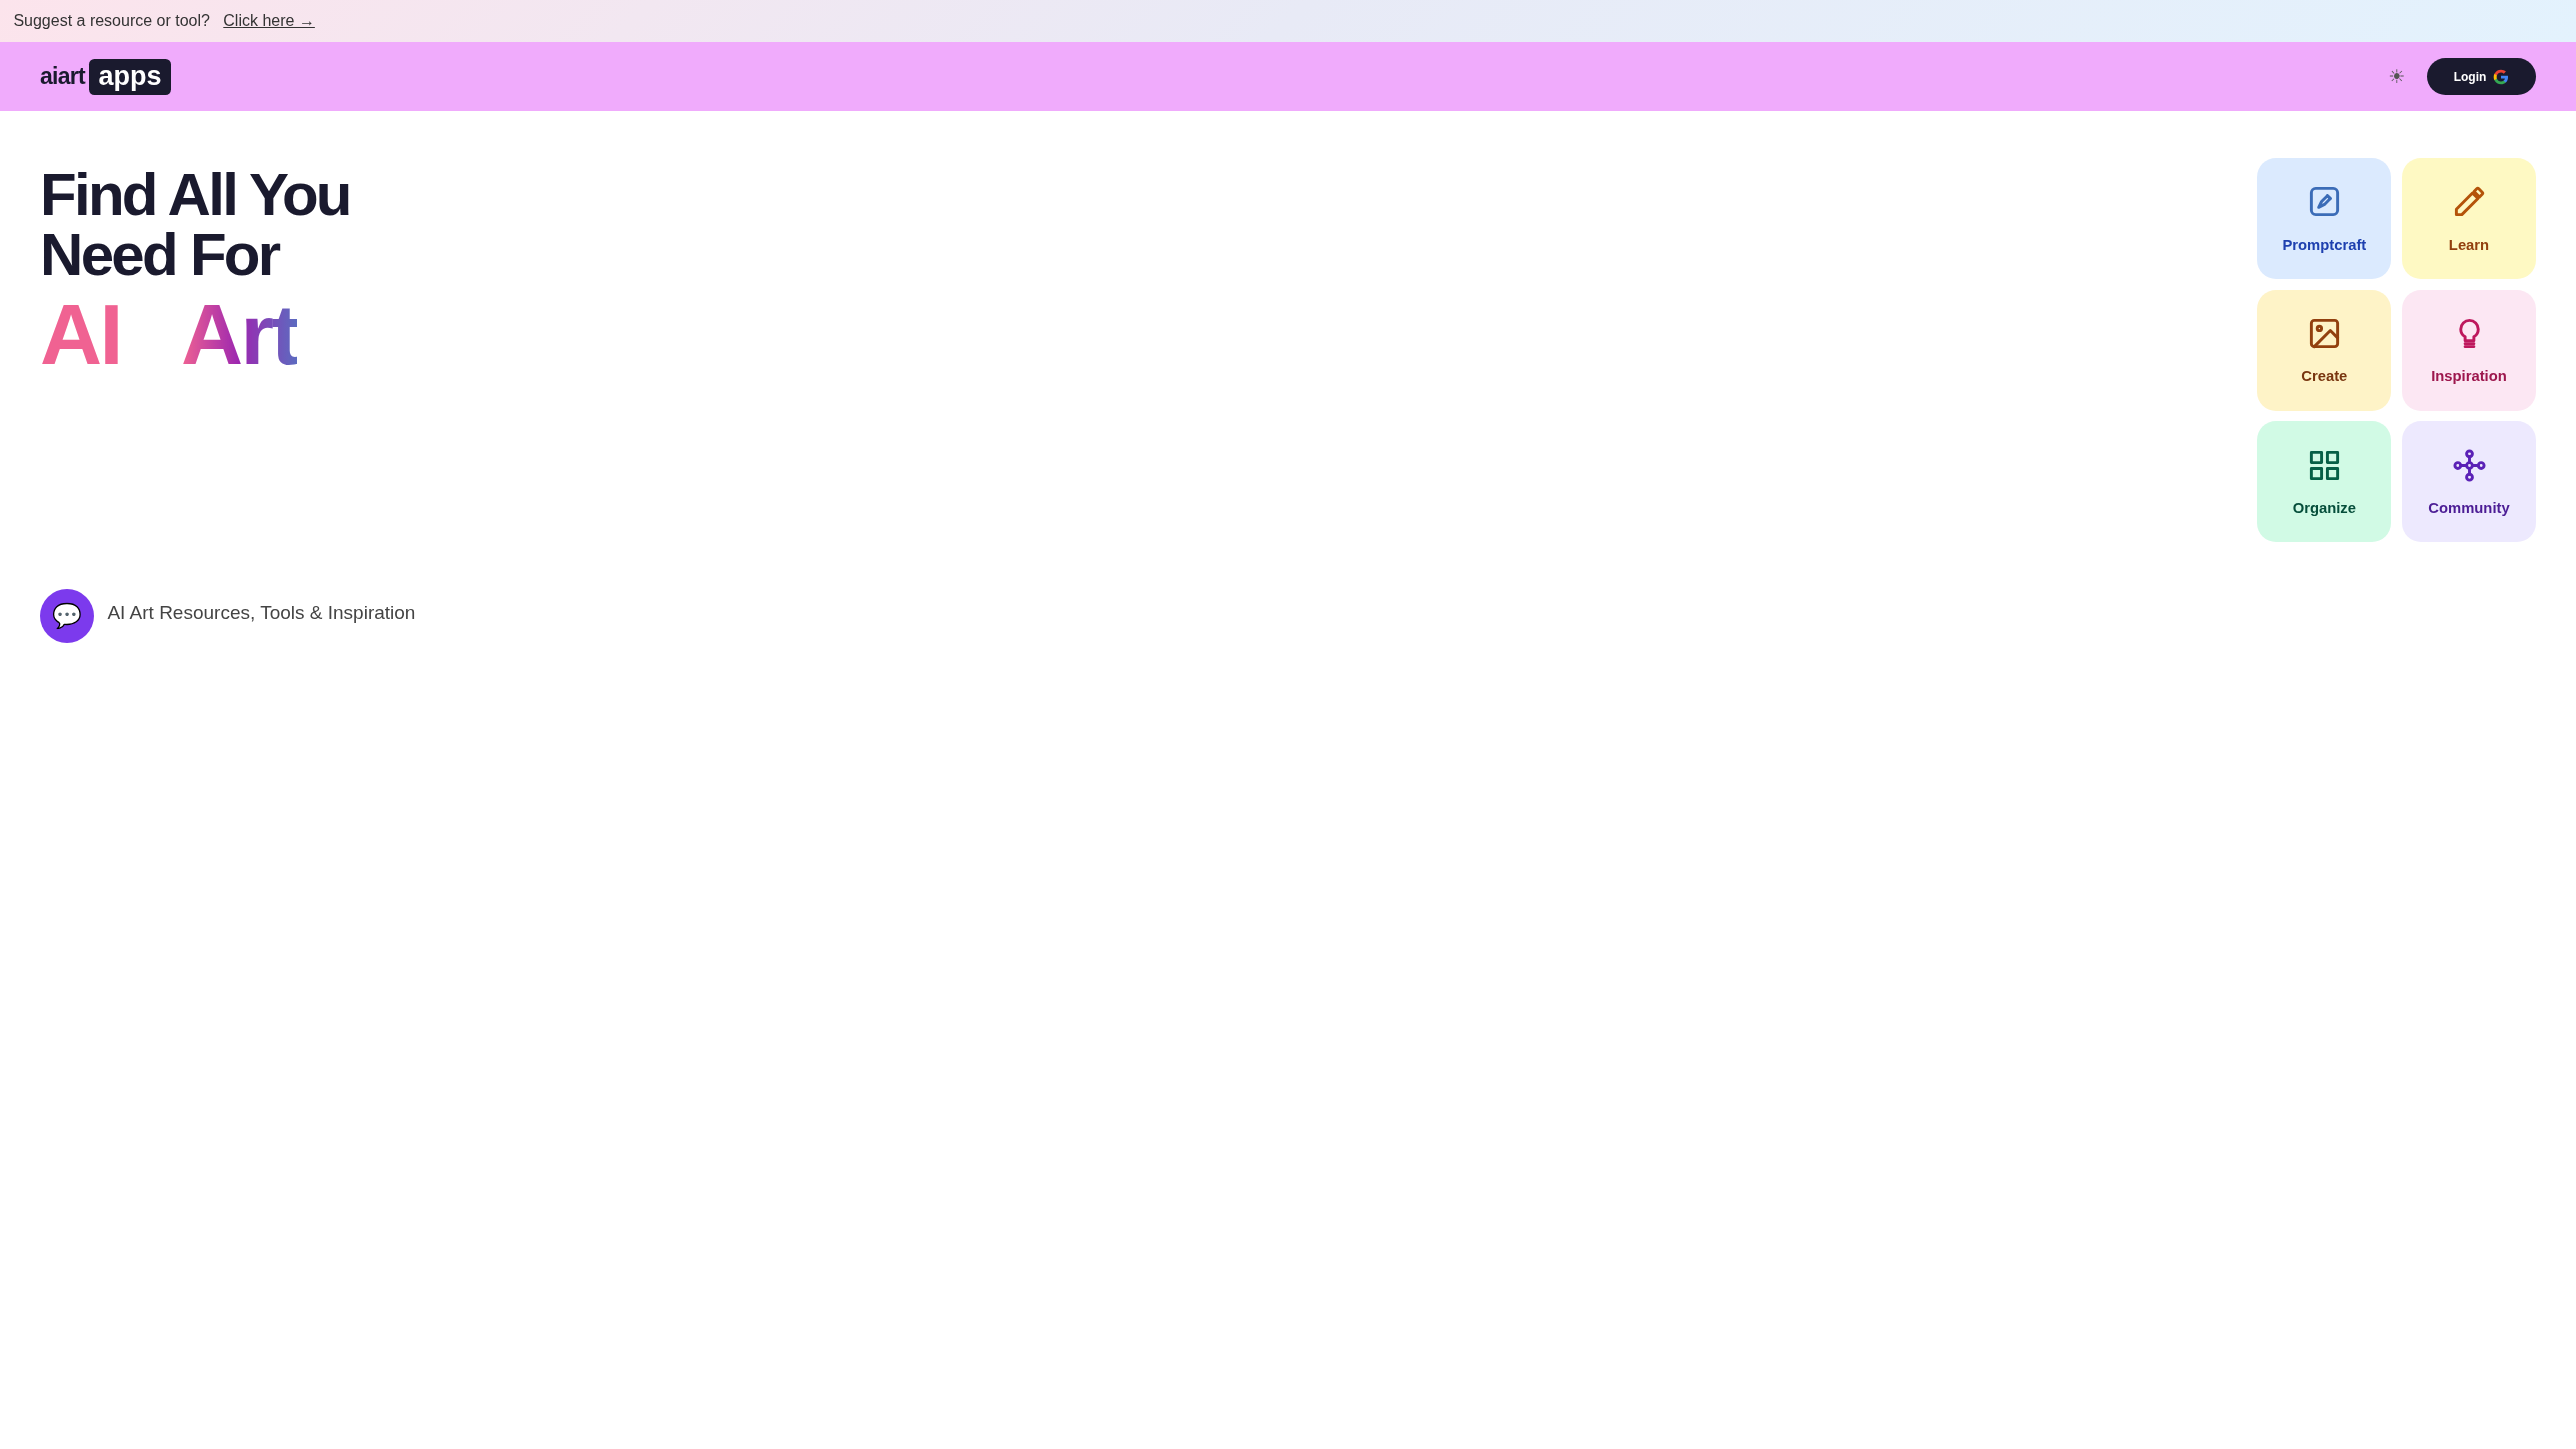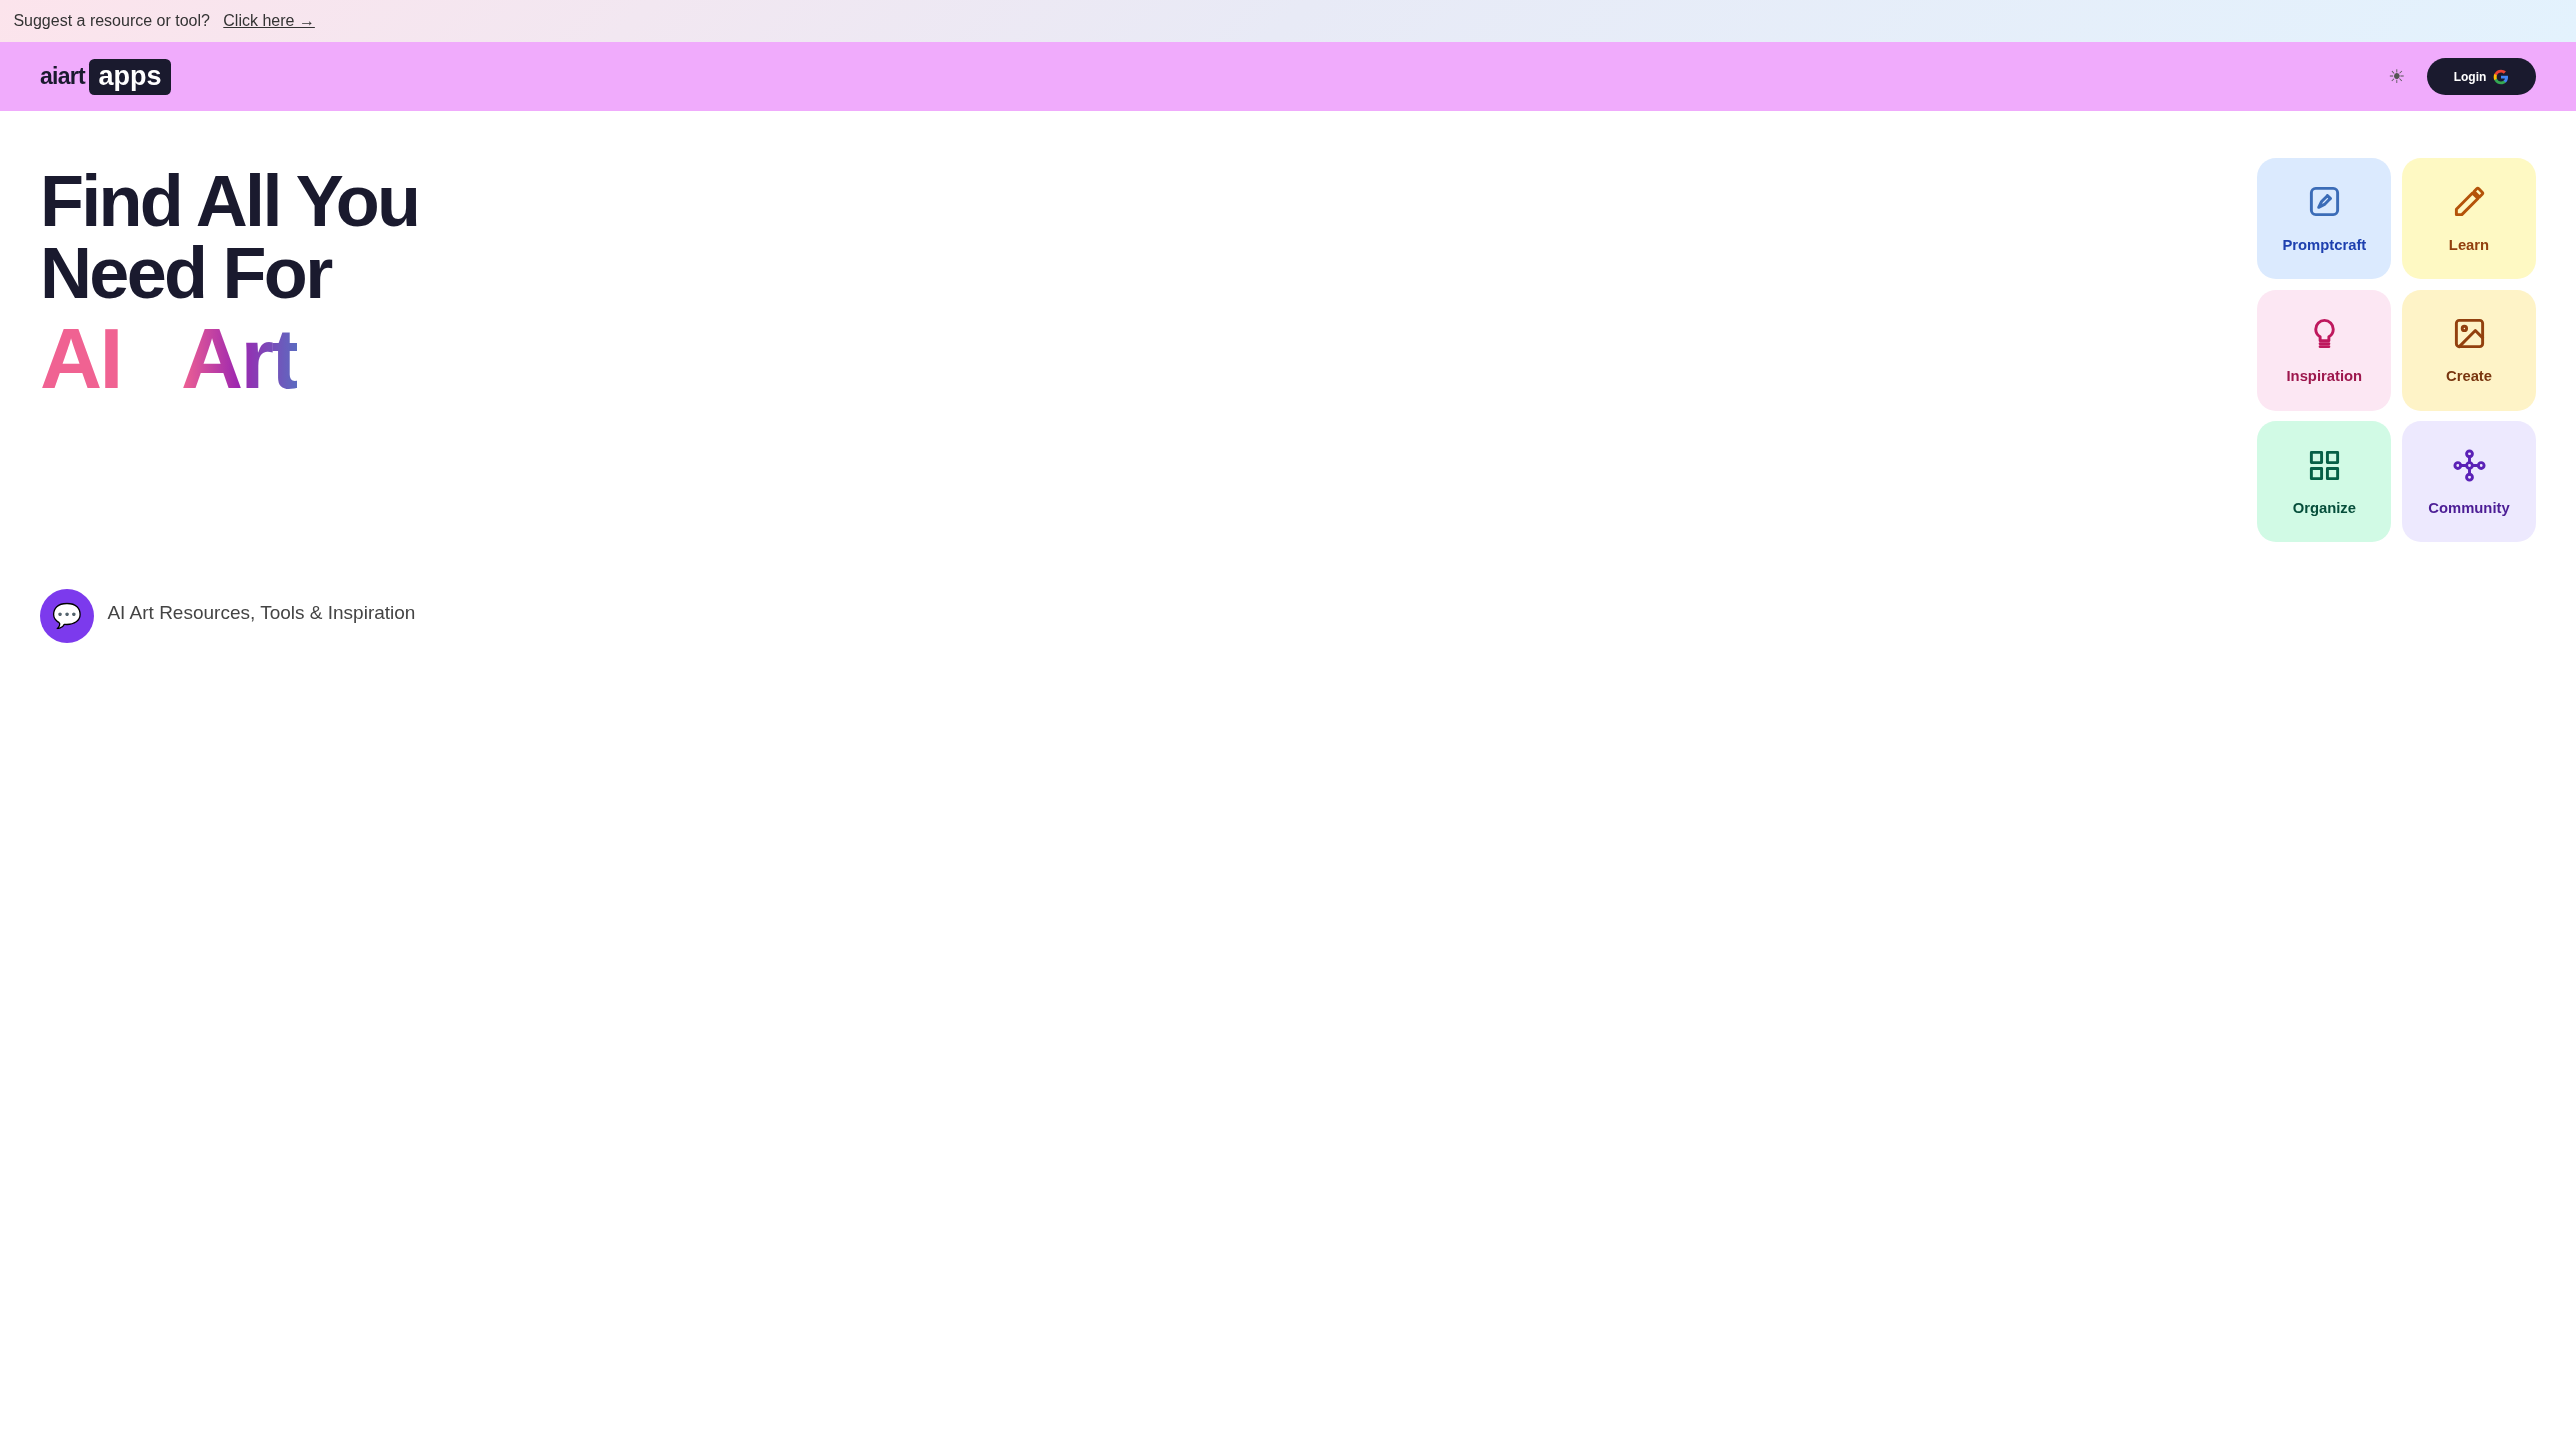--- a/index.html
+++ b/index.html
@@ -104,21 +104,21 @@
       gap: 27px;
     }
 
     
     #hero-text {
       flex: 1;
       padding-top: 13.4px;
     }
 
     #hero-title {
-      font-size: 72px;
+      font-size: 60px;
       font-weight: 900;
       color: #1a1a2e;
       line-height: 1.0;
       letter-spacing: -2.7px;
       margin-bottom: 6.7px;
     }
 
     #hero-subtitle {
       font-size: 86px;
       font-weight: 900;
@@ -344,40 +344,40 @@
     <div class="card" id="card-learn">
       <div class="card-icon">
         <svg class="svg-icon" viewBox="0 0 24 24" fill="none" stroke="#b45309" stroke-width="2" stroke-linecap="round" stroke-linejoin="round">
           <path d="M3 17.25V21h3.75L17.81 9.94l-3.75-3.75L3 17.25z"></path>
           <path d="M20.71 7.04a1 1 0 0 0 0-1.41l-2.34-2.34a1 1 0 0 0-1.41 0l-1.83 1.83 3.75 3.75 1.83-1.83z"></path>
         </svg>
       </div>
       <span class="card-label">Learn</span>
     </div>
 
+    <div class="card" id="card-create">
+      <div class="card-icon">
+        <svg class="svg-icon" viewBox="0 0 24 24" fill="none" stroke="#92400e" stroke-width="2" stroke-linecap="round" stroke-linejoin="round">
+          <rect x="3" y="3" width="18" height="18" rx="2"></rect>
+          <circle cx="8.5" cy="8.5" r="1.5"></circle>
+          <polyline points="21 15 16 10 5 21"></polyline>
+        </svg>
+      </div>
+      <span class="card-label">Create</span>
+    </div>
+
     <div class="card" id="card-inspiration">
       <div class="card-icon">
         <svg class="svg-icon" viewBox="0 0 24 24" fill="none" stroke="#be185d" stroke-width="2" stroke-linecap="round" stroke-linejoin="round">
           <path d="M9 21h6"></path>
           <path d="M12 3a6 6 0 0 1 6 6c0 2.22-1.21 4.16-3 5.2V17H9v-2.8C7.21 13.16 6 11.22 6 9a6 6 0 0 1 6-6z"></path>
           <line x1="9" y1="19" x2="15" y2="19"></line>
         </svg>
       </div>
       <span class="card-label">Inspiration</span>
-    </div>
-
-    <div class="card" id="card-create">
-      <div class="card-icon">
-        <svg class="svg-icon" viewBox="0 0 24 24" fill="none" stroke="#92400e" stroke-width="2" stroke-linecap="round" stroke-linejoin="round">
-          <rect x="3" y="3" width="18" height="18" rx="2"></rect>
-          <circle cx="8.5" cy="8.5" r="1.5"></circle>
-          <polyline points="21 15 16 10 5 21"></polyline>
-        </svg>
-      </div>
-      <span class="card-label">Create</span>
     </div>
 
     <div class="card" id="card-organize">
       <div class="card-icon">
         <svg class="svg-icon" viewBox="0 0 24 24" fill="none" stroke="#065f46" stroke-width="2" stroke-linecap="round" stroke-linejoin="round">
           <rect x="3" y="3" width="7" height="7"></rect>
           <rect x="14" y="3" width="7" height="7"></rect>
           <rect x="3" y="14" width="7" height="7"></rect>
           <rect x="14" y="14" width="7" height="7"></rect>
         </svg>

